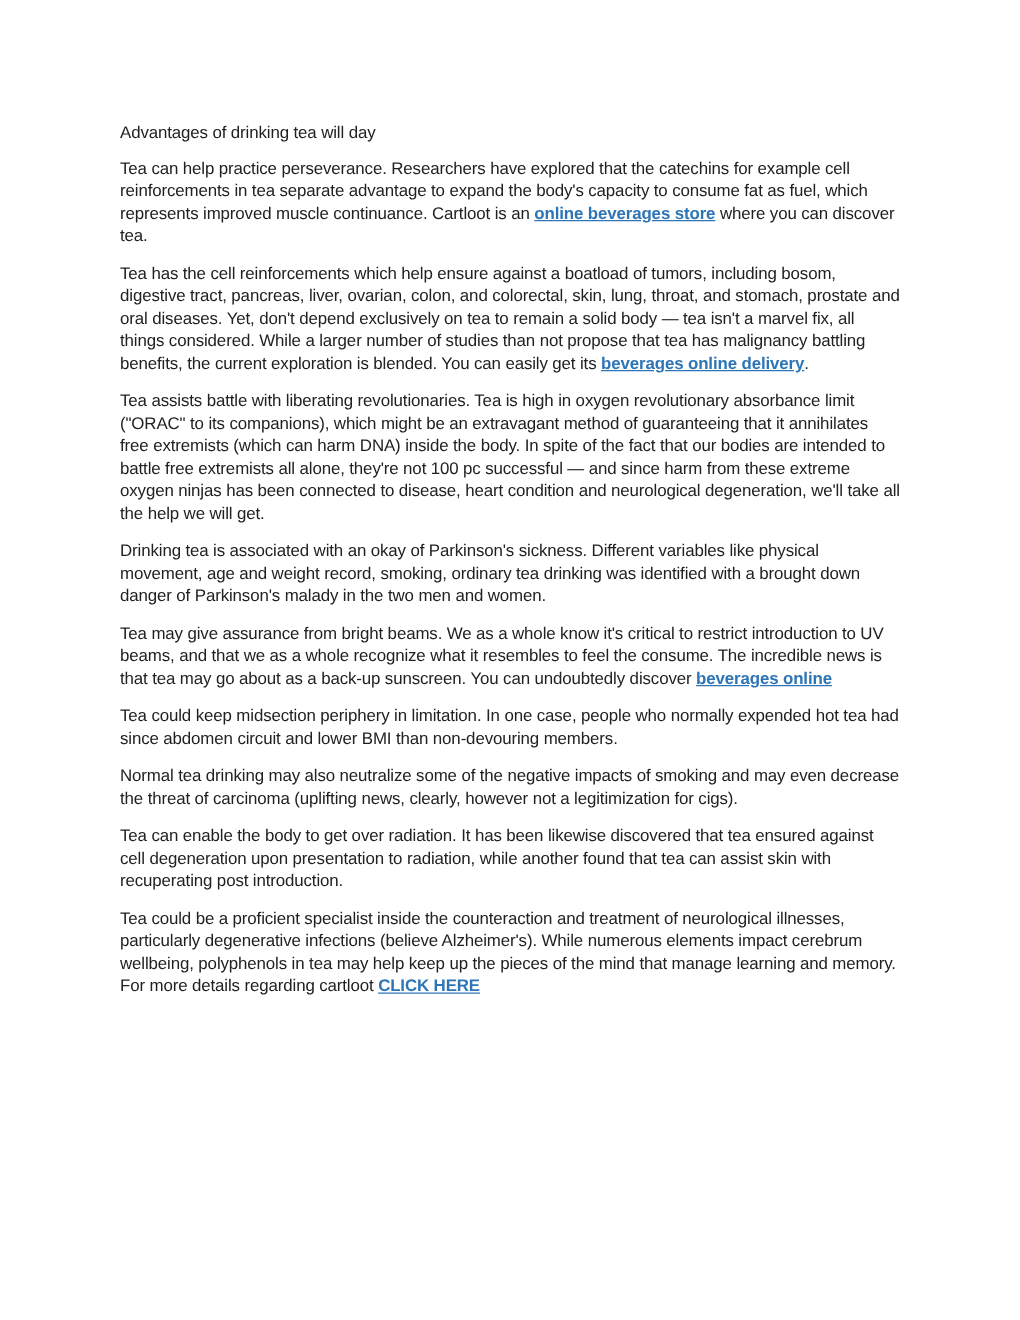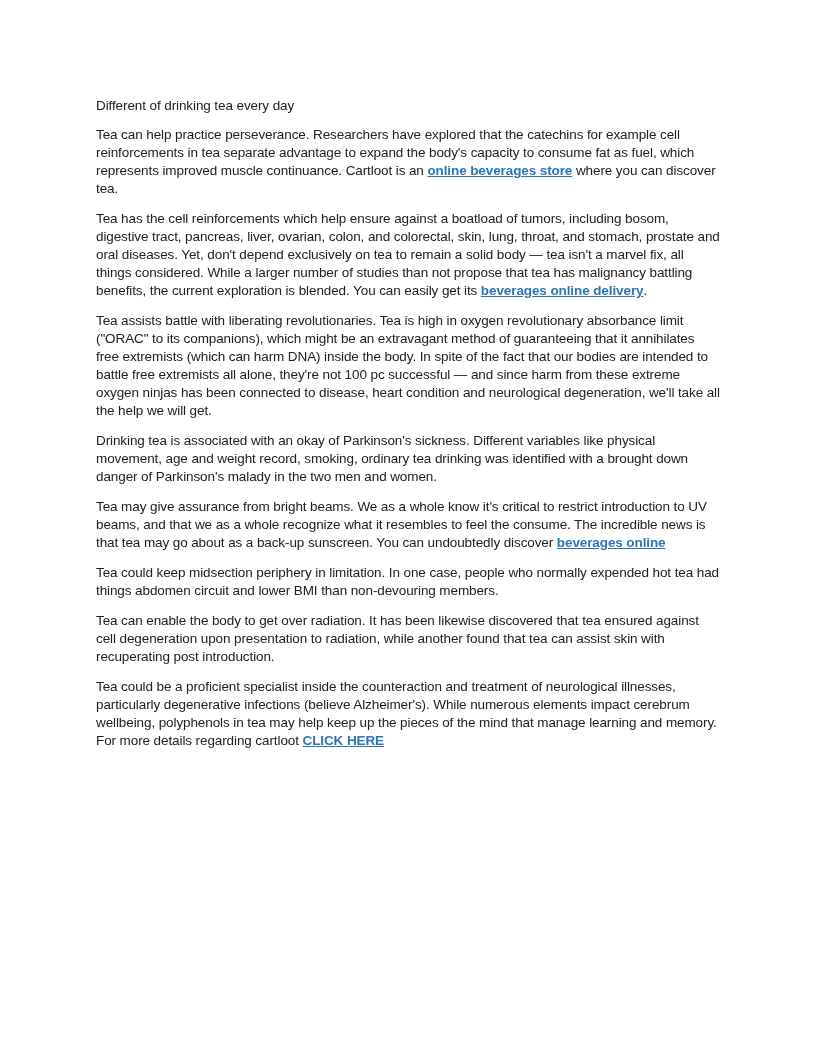--- a/index.html
+++ b/index.html
@@ -33,24 +33,25 @@
   .doc-body a.link {
     font-weight: bold;
     text-decoration: underline;
     cursor: pointer;
   }
 </style>
 </head>
 <body>
 
 <div class="page">
-  <p class="doc-title">Different of drinking tea every day</p>
+  <p class="doc-title">Advantages of drinking tea will day</p>
   <div class="doc-body" style="color: rgb(33, 33, 33);">
       <p class="para"><span>Tea can help practice perseverance. Researchers have explored that the catechins for example cell reinforcements in tea separate advantage to expand the body's capacity to consume fat as fuel, which represents improved muscle continuance. Cartloot is an </span><a class="link" style="color: rgb(46, 117, 182);">online beverages store</a><span> where you can discover tea.</span></p>
       <p class="para"><span>Tea has the cell reinforcements which help ensure against a boatload of tumors, including bosom, digestive tract, pancreas, liver, ovarian, colon, and colorectal, skin, lung, throat, and stomach, prostate and oral diseases. Yet, don't depend exclusively on tea to remain a solid body — tea isn't a marvel fix, all things considered. While a larger number of studies than not propose that tea has malignancy battling benefits, the current exploration is blended. You can easily get its </span><a class="link" style="color: rgb(46, 117, 182);">beverages online delivery</a><span>.</span></p>
       <p class="para"><span>Tea assists battle with liberating revolutionaries. Tea is high in oxygen revolutionary absorbance limit ("ORAC" to its companions), which might be an extravagant method of guaranteeing that it annihilates free extremists (which can harm DNA) inside the body. In spite of the fact that our bodies are intended to battle free extremists all alone, they're not 100 pc successful — and since harm from these extreme oxygen ninjas has been connected to disease, heart condition and neurological degeneration, we'll take all the help we will get.</span></p>
       <p class="para"><span>Drinking tea is associated with an okay of Parkinson's sickness. Different variables like physical movement, age and weight record, smoking, ordinary tea drinking was identified with a brought down danger of Parkinson's malady in the two men and women.</span></p>
       <p class="para"><span>Tea may give assurance from bright beams. We as a whole know it's critical to restrict introduction to UV beams, and that we as a whole recognize what it resembles to feel the consume. The incredible news is that tea may go about as a back-up sunscreen. You can undoubtedly discover </span><a class="link" style="color: rgb(46, 117, 182); text-align: center;">beverages online</a></p>
-      <p class="para"><span>Tea could keep midsection periphery in limitation. In one case, people who normally expended hot tea had things abdomen circuit and lower BMI than non-devouring members.</span></p>
+      <p class="para"><span>Tea could keep midsection periphery in limitation. In one case, people who normally expended hot tea had since abdomen circuit and lower BMI than non-devouring members.</span></p>
+      <p class="para"><span>Normal tea drinking may also neutralize some of the negative impacts of smoking and may even decrease the threat of carcinoma (uplifting news, clearly, however not a legitimization for cigs).</span></p>
       <p class="para"><span>Tea can enable the body to get over radiation. It has been likewise discovered that tea ensured against cell degeneration upon presentation to radiation, while another found that tea can assist skin with recuperating post introduction.</span></p>
       <p class="para"><span>Tea could be a proficient specialist inside the counteraction and treatment of neurological illnesses, particularly degenerative infections (believe Alzheimer's). While numerous elements impact cerebrum wellbeing, polyphenols in tea may help keep up the pieces of the mind that manage learning and memory. For more details regarding cartloot </span><a class="link" style="color: rgb(46, 117, 182);">CLICK HERE</a></p>
     </div>
 </div>
 
 </body></html>

